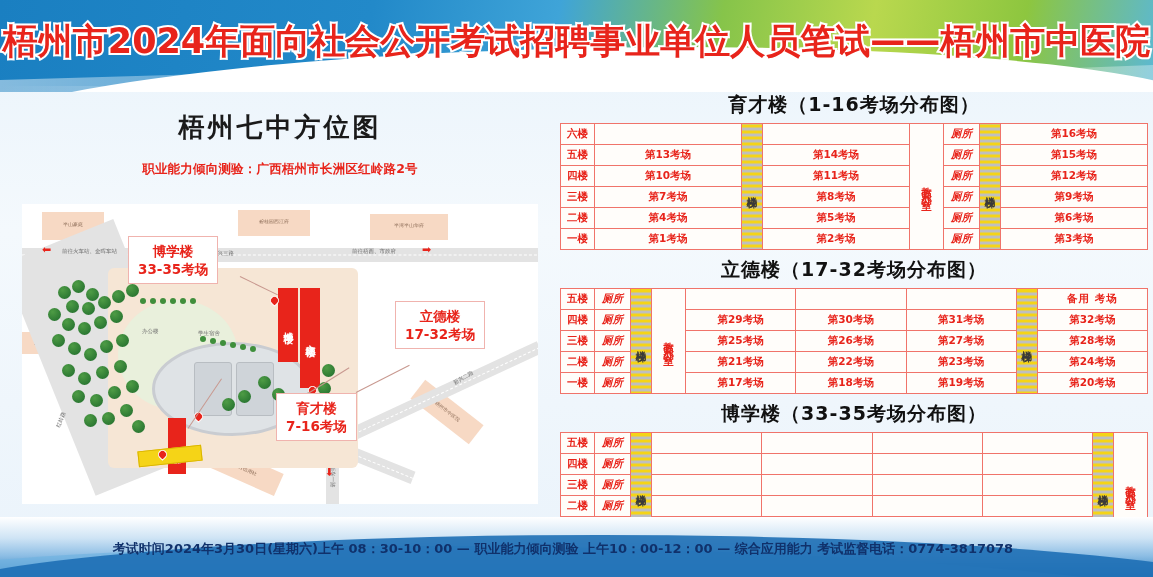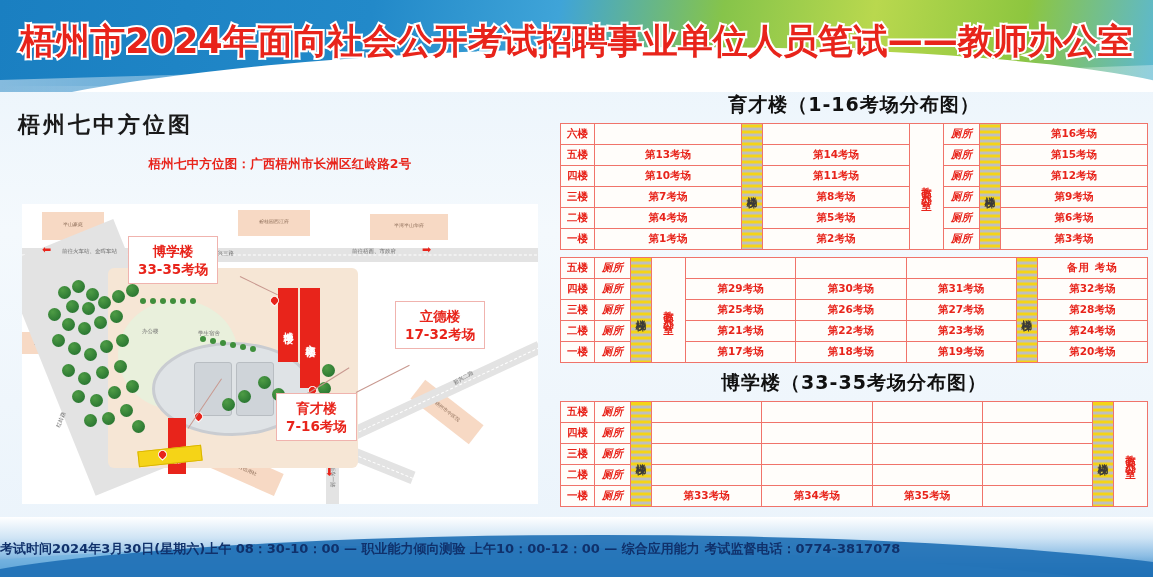--- a/index.html
+++ b/index.html
@@ -39,21 +39,21 @@
     font-size:35px; font-weight:bold; letter-spacing:0px; color:#e8241b;
     -webkit-text-stroke:4px #ffffff;
     paint-order:stroke fill;
     white-space:nowrap;
     z-index:3;
   }
 
   
   .map-panel { position:absolute; left:18px; top:96px; width:524px; height:420px; }
   .map-heading {
-    font-size:22px; font-weight:bold; color:#1a1a1a;
+    text-align:center; font-size:26px; font-weight:bold; color:#1a1a1a;
     letter-spacing:3px; margin-top:14px;
   }
   .map-address {
     text-align:center; font-size:12.5px; font-weight:bold; color:#e8241b;
     letter-spacing:.2px; margin-top:16px;
   }
   .map-canvas {
     position:absolute; left:4px; top:108px; width:516px; height:300px;
     background:#ffffff; overflow:hidden;
   }
@@ -149,43 +149,43 @@
   .footer .wave1{
     position:absolute; left:-100px; bottom:-28px; width:1400px; height:70px;
     background:#1e6fb5; border-radius:50% 50% 0 0/100% 100% 0 0; opacity:.9;
   }
   .footer .wave2{
     position:absolute; left:-200px; bottom:-40px; width:1500px; height:70px;
     background:#6fb2e0; border-radius:50% 50% 0 0/100% 100% 0 0; opacity:.65;
     transform:rotate(1deg);
   }
   .footer-text{
-    position:absolute; left:0; top:11px; width:1126px; 
+    position:absolute; left:0; top:11px; width:1126px; text-align:center;
     font-size:13px; font-weight:bold; color:#10316b; letter-spacing:0px;
     white-space:nowrap; z-index:3;
   }
   .divider-band{
     position:absolute; left:0; top:86px; width:1153px; height:6px;
     background:linear-gradient(90deg,rgba(255,255,255,0) 0%,rgba(255,255,255,.9) 50%,rgba(255,255,255,0) 100%);
   }
 </style>
 </head>
 <body>
 
 <div id="page">
 
   <div class="banner">
     <div class="banner-swoosh"></div>
   </div>
-  <div class="banner-title">梧州市2024年面向社会公开考试招聘事业单位人员笔试——教师办公室</div>
+  <div class="banner-title">梧州市2024年面向社会公开考试招聘事业单位人员笔试——梧州市中医院</div>
   <div class="divider-band"></div>
 
   <div class="map-panel">
     <div class="map-heading">梧州七中方位图</div>
-    <div class="map-address">梧州七中方位图：广西梧州市长洲区红岭路2号</div>
+    <div class="map-address">职业能力倾向测验：广西梧州市长洲区红岭路2号</div>
 
     <div class="map-canvas">
 
       <div class="blk" style="left:20px;top:8px;width:62px;height:28px;padding-top:9px;">
           <span>半山豪庭</span>
         </div>
       <div class="blk" style="left:216px;top:6px;width:72px;height:26px;padding-top:8px;">
           <span>碧桂园西江府</span>
         </div>
       <div class="blk" style="left:348px;top:10px;width:78px;height:26px;padding-top:8px;">
@@ -359,20 +359,21 @@
             <td>第1考场</td>
             <td>第2考场</td>
             <td class="toilet">厕所</td>
             <td>第3考场</td>
           </tr>
         </tbody>
       </table>
     </div>
 
     <div class="tbl-wrap">
+      <div class="tbl-title">立德楼（17-32考场分布图）</div>
       <table class="grid">
         <tbody>
           <tr>
             <td class="floor">五楼</td>
             <td class="toilet">厕所</td>
             <td class="stair" rowspan="5"><span class="stxt">楼梯</span></td>
             <td class="office" rowspan="5">教师办公室</td>
             <td></td>
             <td></td>
             <td></td>

